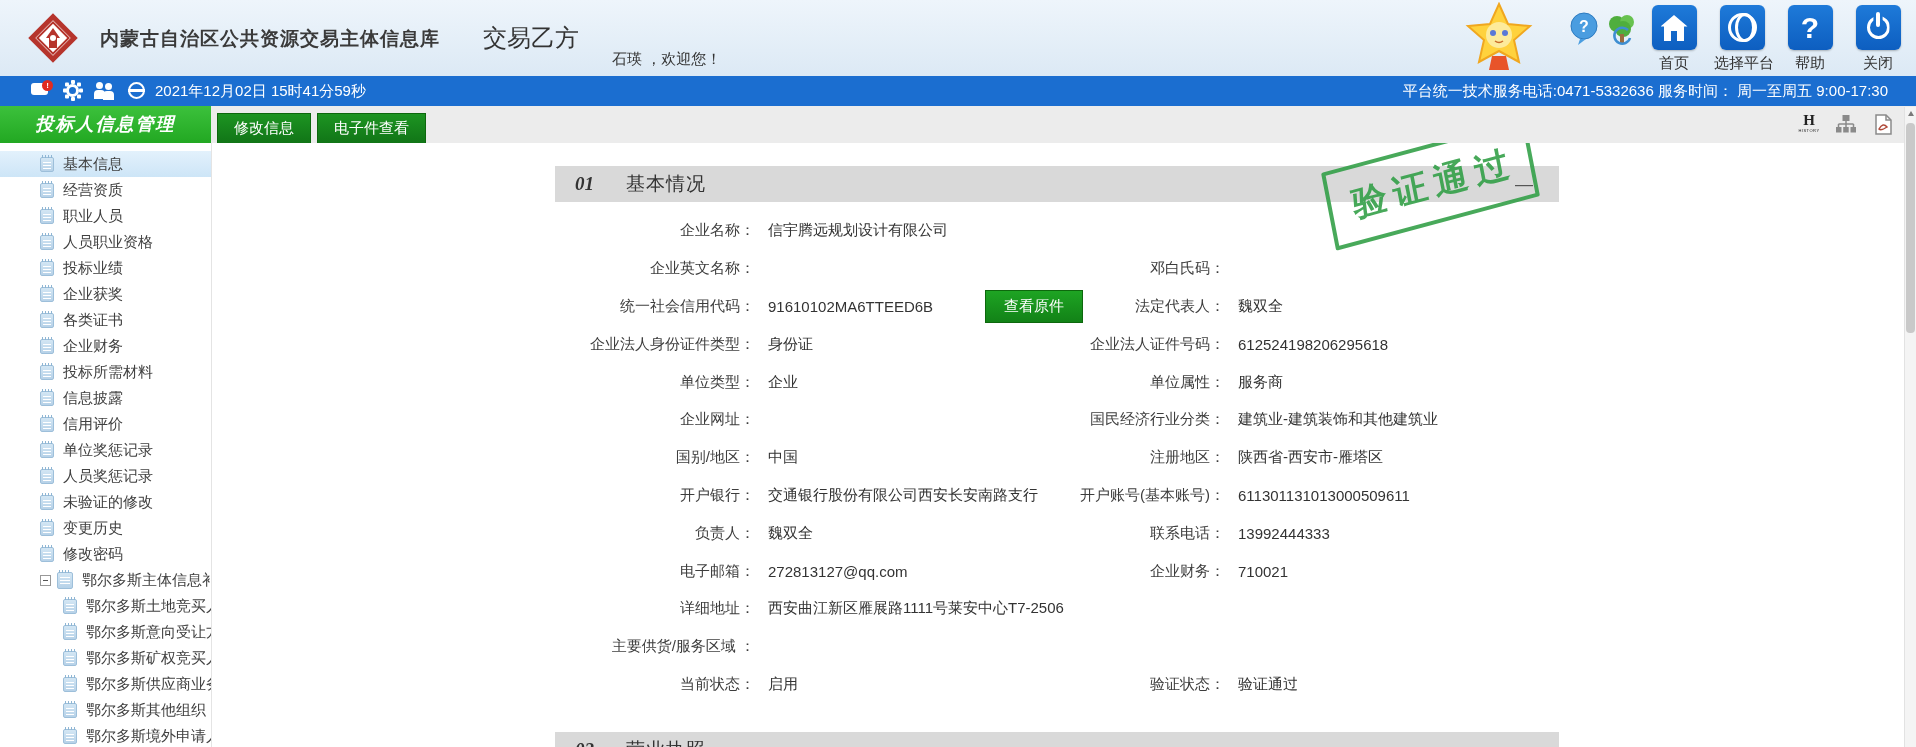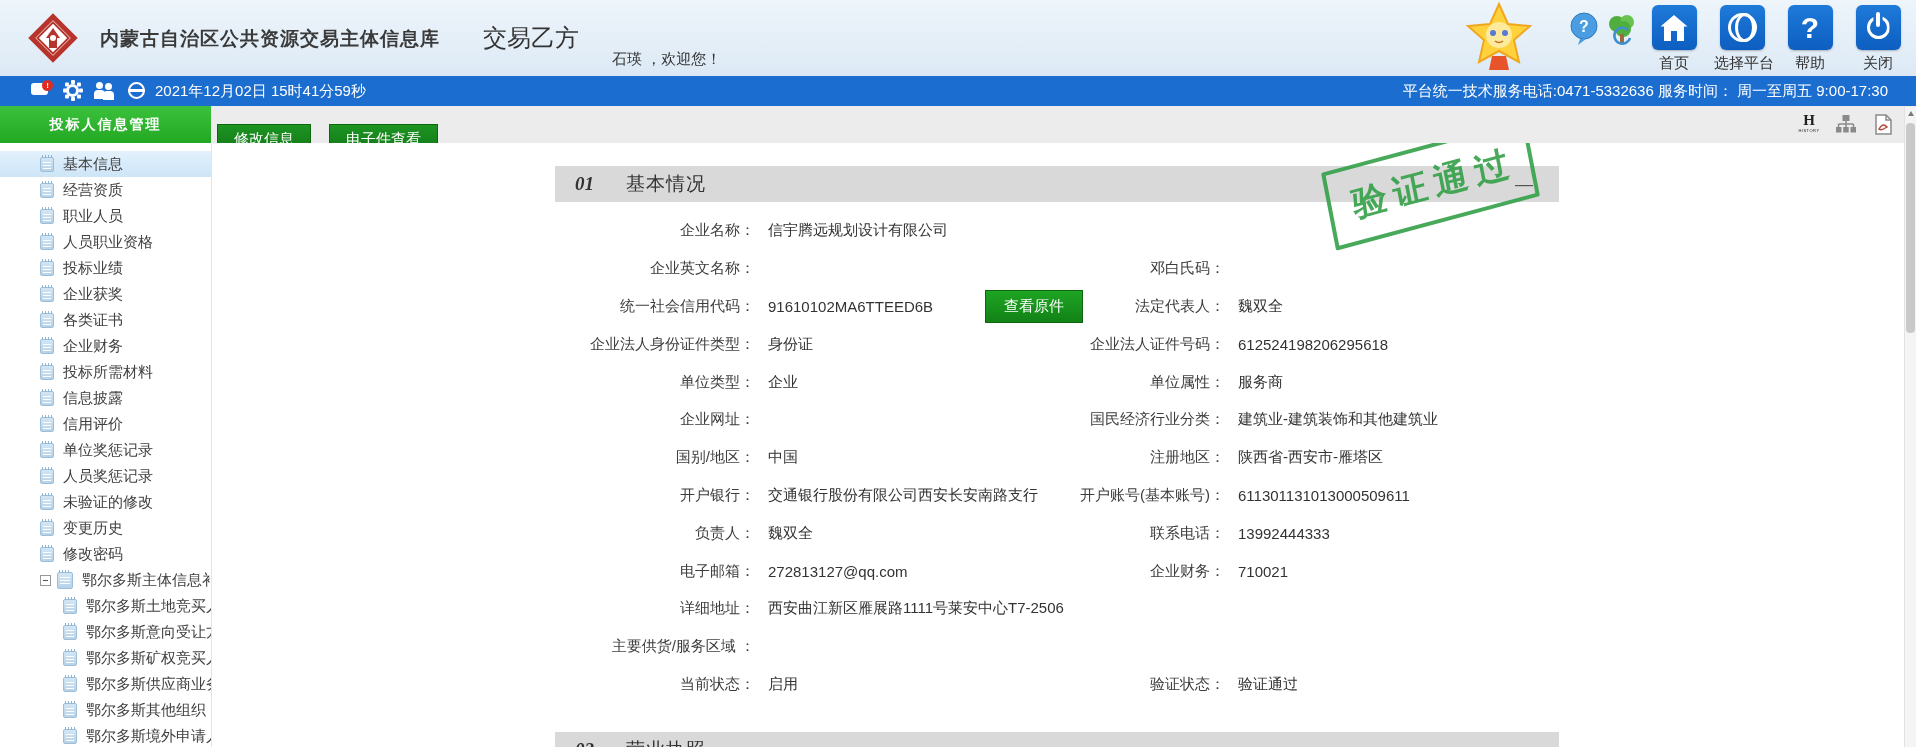--- a/index.html
+++ b/index.html
@@ -45,22 +45,22 @@
   .ico-users::before { content:""; position:absolute; left:2px; top:2px; width:7px; height:7px; background:#fff; border-radius:50%; box-shadow:9px 1px #fff; }
   .ico-users::after { content:""; position:absolute; left:0px; top:10px; width:11px; height:9px; background:#fff; border-radius:4px 4px 0 0; box-shadow:9px 1px #fff; }
   .ico-globe2::before { content:""; position:absolute; inset:2px; border:2.5px solid #fff; border-radius:50%; }
   .ico-globe2::after { content:""; position:absolute; left:2px; right:2px; top:9px; height:2.5px; background:#fff; }
   .ib-datetime { position:absolute; left:155px; top:0; line-height:30px; font-size:15px; }
   .ib-service { position:absolute; right:28px; top:0; line-height:30px; font-size:15px; }
 
   
   .toolbar { position:absolute; left:0; top:106px; width:1916px; height:37px; background:#ececec; }
   .module-title { position:absolute; left:0; top:0; width:211px; height:37px; background:linear-gradient(#3cc13c,#22a822);
-    color:#fff; font-size:14px; font-weight:bold; text-align:center; line-height:37px; letter-spacing:2px; }
-  .tb-buttons { position:absolute; left:217px; top:18px; display:flex; gap:18px; }
+    color:#fff; font-size:18px; font-weight:bold; text-align:center; line-height:37px; letter-spacing:2px;font-style:italic; }
+  .tb-buttons { position:absolute; left:217px; top:7px; display:flex; gap:6px; }
   .tb-btn { height:31px; padding:0 16px; background:linear-gradient(#1d9422,#117517); border:1px solid #0d680d;
     color:#fff; font-size:15px; cursor:pointer; font-family:inherit; }
   .tb-right-icons { position:absolute; right:22px; top:7px; display:flex; gap:15px; align-items:center; }
   .tb-ico { width:22px; height:23px; position:relative; cursor:pointer; }
   .ico-history { text-align:center; }
   .ico-history .h-big { display:block; font-weight:bold; font-size:15px; line-height:15px; color:#222; font-family:"Liberation Serif",serif; }
   .ico-history .h-small { display:block; font-size:4px; line-height:5px; color:#222; letter-spacing:.5px; }
 
   
   .sidebar { position:absolute; left:0; top:143px; width:212px; height:682px; background:#fff;

